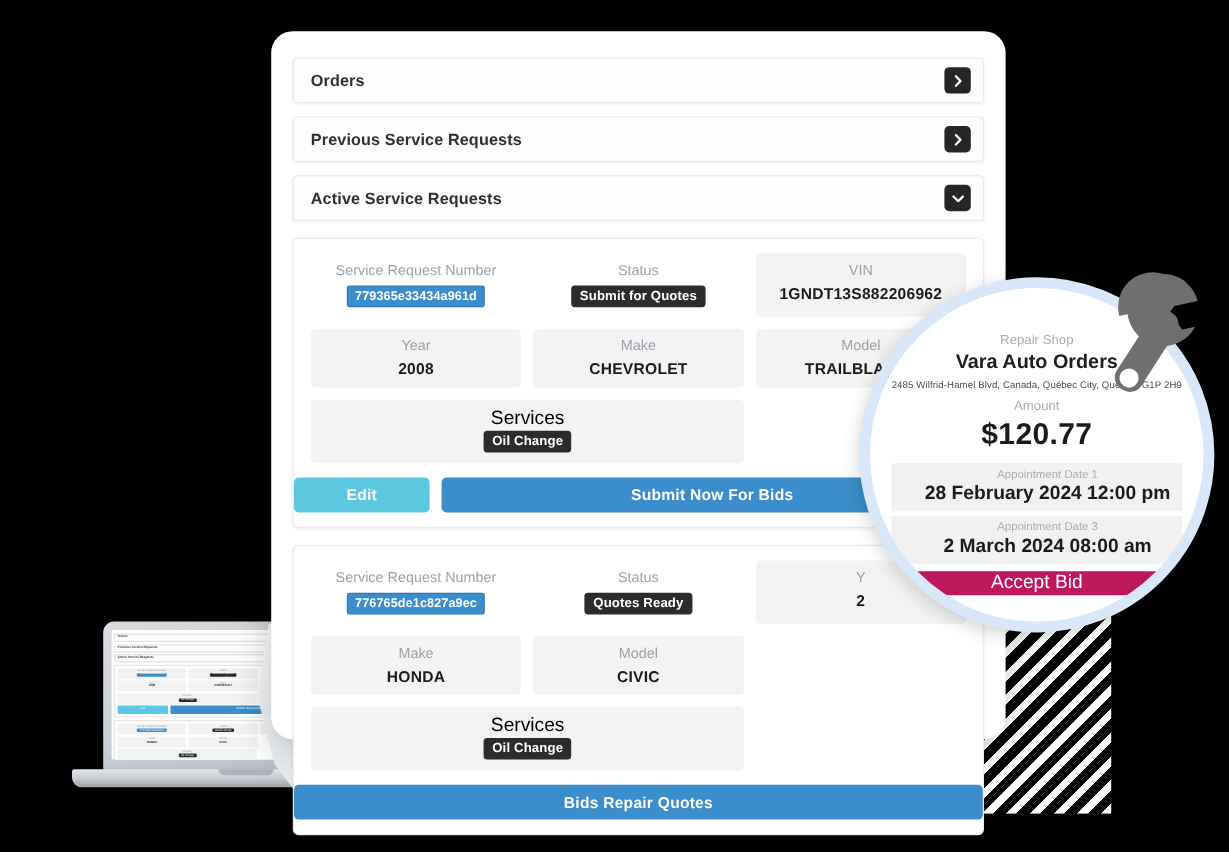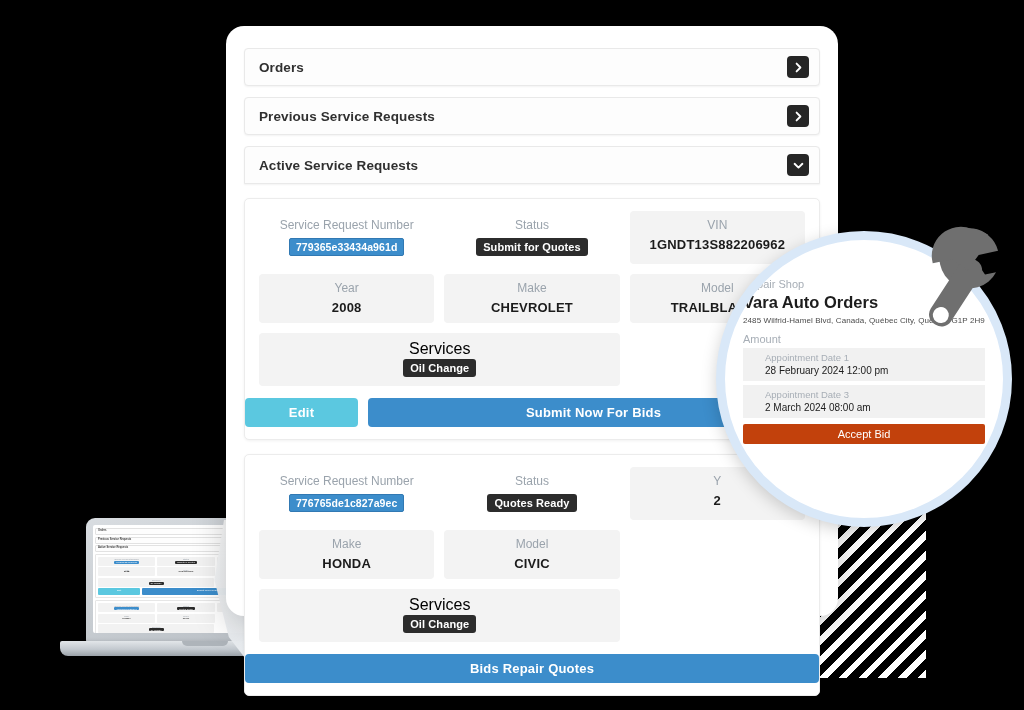--- a/index.html
+++ b/index.html
@@ -146,31 +146,31 @@
   
   .mag {
     position: absolute; left: 716px; top: 231px; width: 296px; height: 296px;
     border-radius: 50%; background: #ffffff;
     border: 9px solid #d9e8f8;
     overflow: hidden; z-index: 9;
     box-shadow: 0 4px 16px rgba(0,0,0,.18);
   }
   .mag-content {
     position: absolute; left: 0; top: 0; width: 100%; height: 100%;
-    padding: 38px 18px 0 18px; 
+    padding: 38px 18px 0 18px; text-align: center;
   }
   .m-lbl { font-size: 11px; color: #a7aeb6; margin-bottom: 3px; }
   .m-shop { font-size: 16.5px; font-weight: bold; color: #1d1d1d; margin-bottom: 4px; }
   .m-addr { font-size: 8px; color: #4b4b4b; margin-bottom: 8px; letter-spacing: .1px; }
   .m-amt { font-size: 25px; font-weight: bold; color: #1b1b1b; margin-bottom: 9px; letter-spacing: .3px; }
   .m-appt { background: #f1f1f1; border-radius: 0; padding: 4px 4px 5px 22px; margin-bottom: 4px; }
   .m-appt .al { font-size: 9.5px; color: #a7aeb6; margin-bottom: 2px; }
-  .m-appt .av { font-size: 10px; color: #1b1b1b; font-weight: normal; }
+  .m-appt .av { font-size: 16px; color: #1b1b1b; font-weight: bold; }
   .m-accept {
-    background: #c2410c; color: #fff; font-size: 11px; height: 20px;
+    background: #be185d; color: #fff; font-size: 16px; height: 20px;
     display: flex; align-items: center; justify-content: center;
     border-radius: 2px; margin-top: 6px; cursor: pointer;
   }
 
   
   .wrench { position: absolute; left: 905px; top: 222px; width: 112px; height: 125px; z-index: 12; }
 </style>
 </head>
 <body>
 
@@ -391,20 +391,21 @@
 
     </div>
   </div>
 
   <div class="mag">
     <div class="mag-content">
       <div class="m-lbl">Repair Shop</div>
       <div class="m-shop">Vara Auto Orders</div>
       <div class="m-addr">2485 Wilfrid-Hamel Blvd, Canada, Québec City, Quebec, G1P 2H9</div>
       <div class="m-lbl">Amount</div>
+      <div class="m-amt">$120.77</div>
 
       <div class="m-appt">
         <div class="al">Appointment Date 1</div>
         <div class="av">28 February 2024 12:00 pm</div>
       </div>
       <div class="m-appt">
         <div class="al">Appointment Date 3</div>
         <div class="av">2 March 2024 08:00 am</div>
       </div>
 

